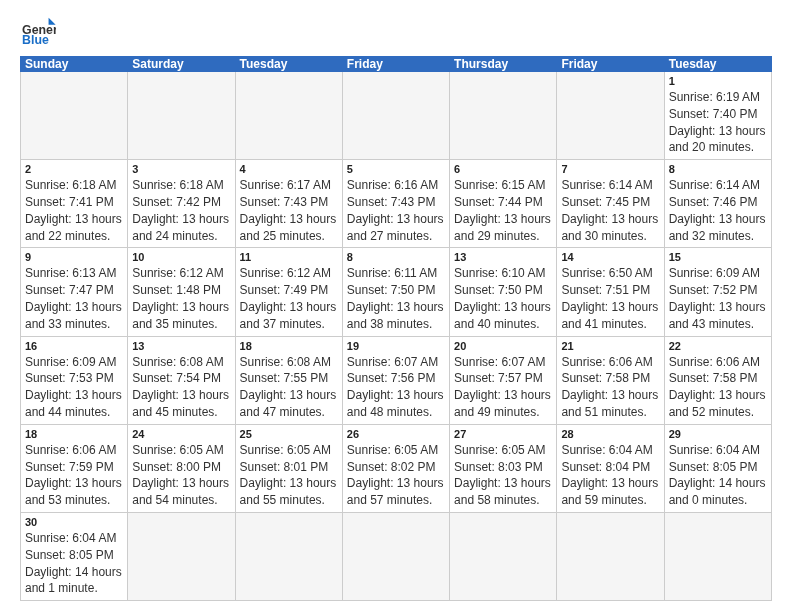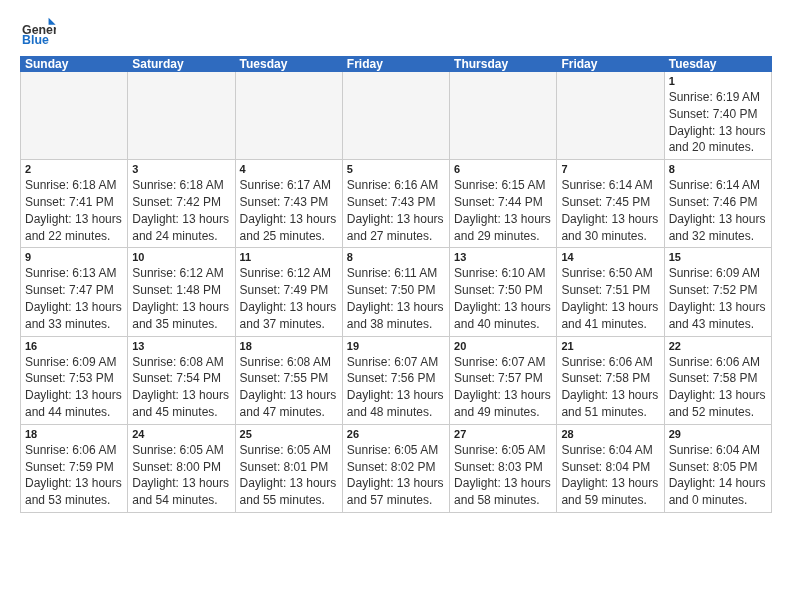--- a/index.html
+++ b/index.html
@@ -328,15 +328,30 @@
 and 59 minutes.</div>
           </td>
           <td>
             <div class="day-num">29</div>
             <div class="day-info">Sunrise: 6:04 AM
 Sunset: 8:05 PM
 Daylight: 14 hours
 and 0 minutes.</div>
           </td>
         </tr>
+        <tr class="last-row">
+          <td>
+            <div class="day-num">30</div>
+            <div class="day-info">Sunrise: 6:04 AM
+Sunset: 8:05 PM
+Daylight: 14 hours
+and 1 minute.</div>
+          </td>
+          <td class="empty"></td>
+          <td class="empty"></td>
+          <td class="empty"></td>
+          <td class="empty"></td>
+          <td class="empty"></td>
+          <td class="empty"></td>
+        </tr>
       </tbody>
   </table>
 </div>
 
 </body></html>

